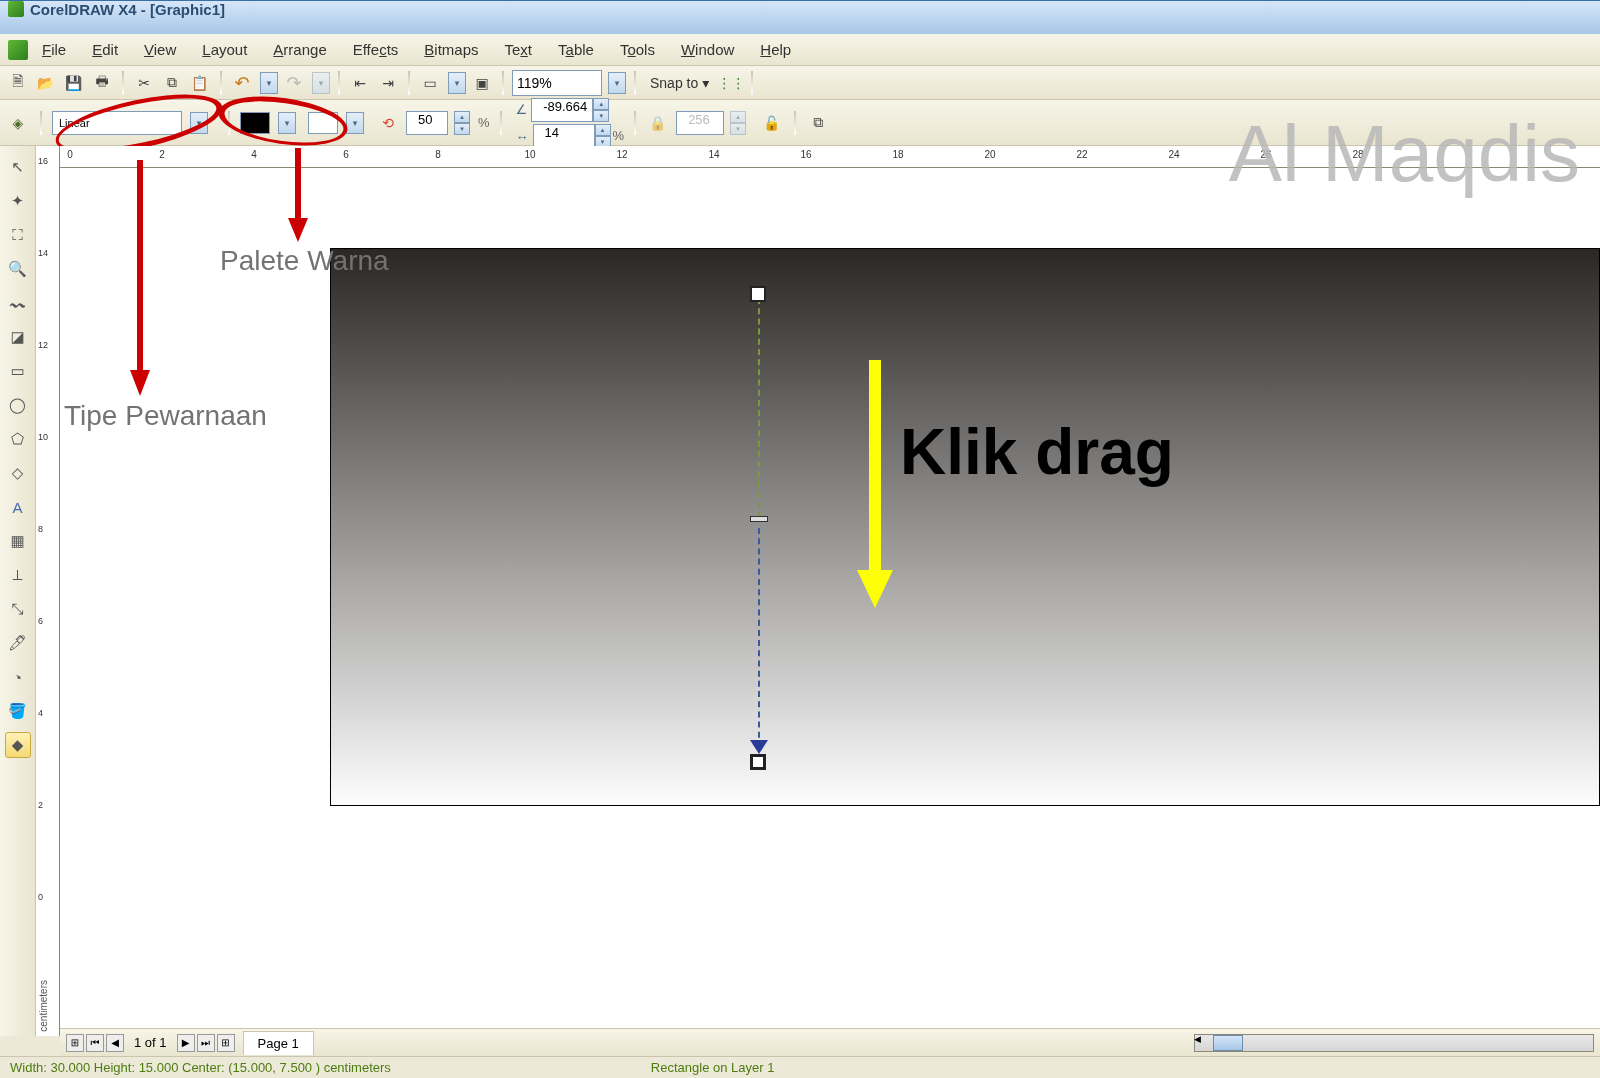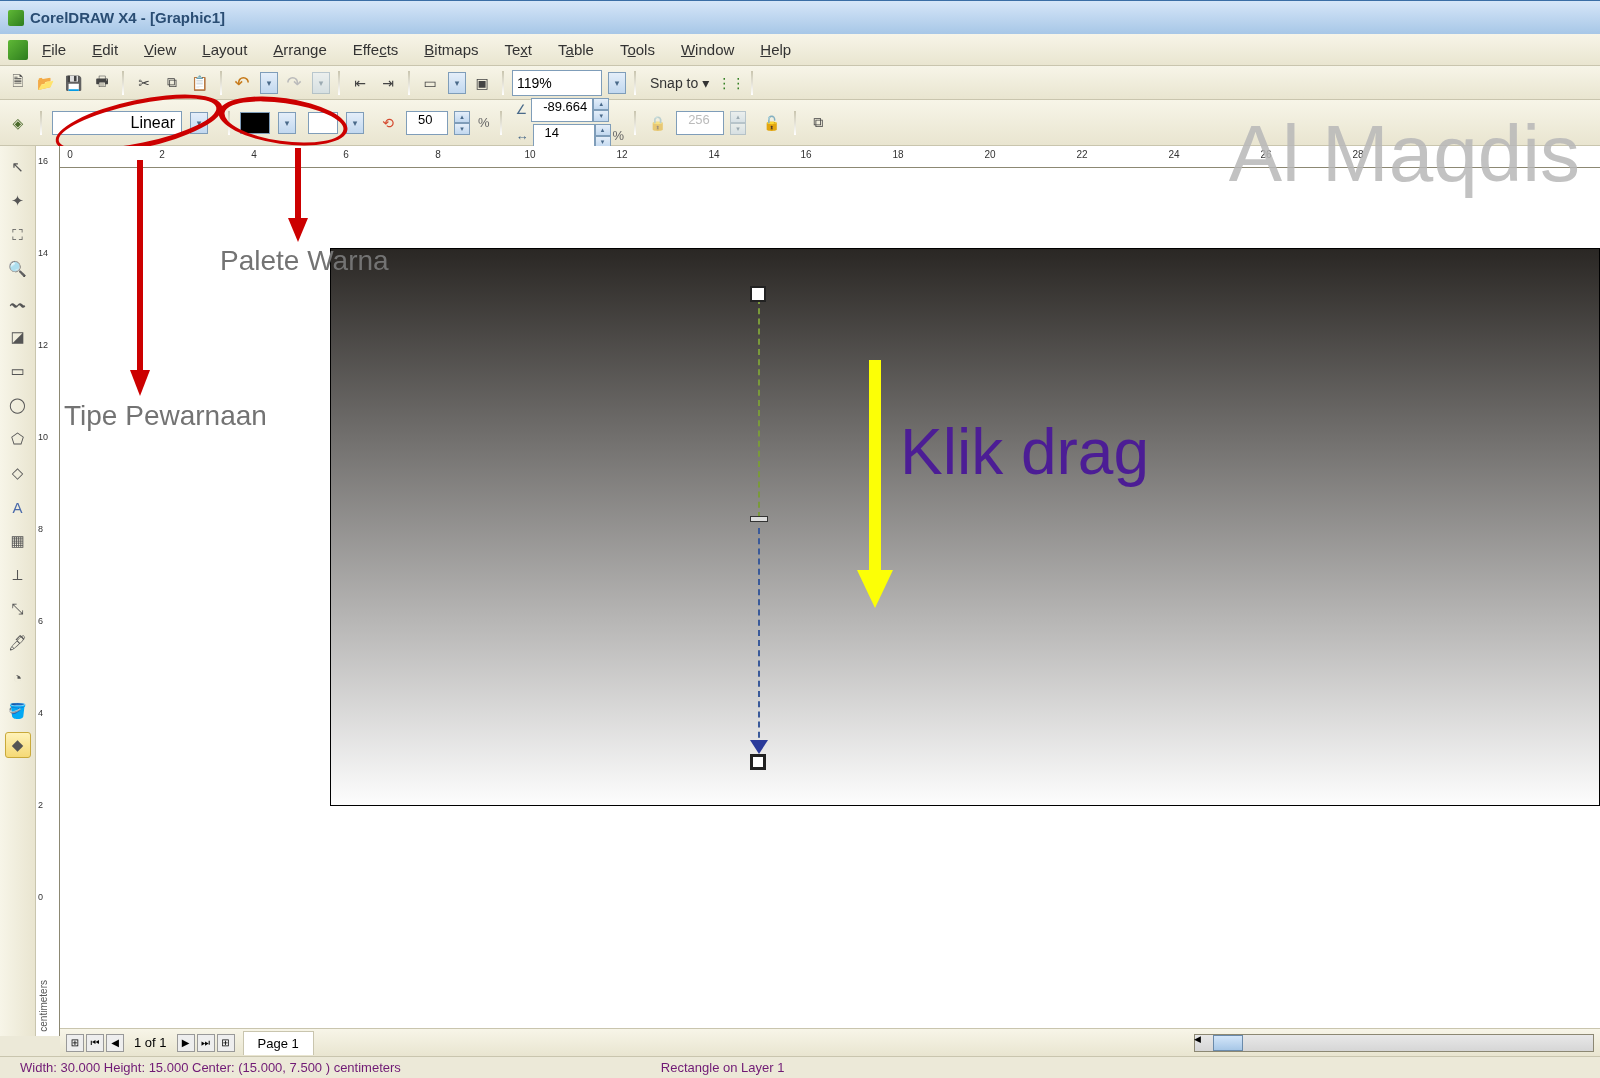--- a/index.html
+++ b/index.html
@@ -1,19 +1,19 @@
 <!DOCTYPE html>
 <html><head>
 <meta charset="utf-8">
 <style>
 * { margin: 0; padding: 0; box-sizing: border-box; font-family: Tahoma, Arial, sans-serif; }
 body { width: 1600px; height: 1078px; background: #ece9d8; overflow: hidden; position: relative; }
 
 
-.titlebar { height: 34px; background: linear-gradient(#d6e6f8, #a7c7e7); display: flex; align-items: center; padding: 0 8px; border-top: 1px solid #3b6ea5; }
+.titlebar { height: 34px; background: linear-gradient(#d6e6f8, #a7c7e7); display: flex; align-items: flex-start; padding: 0 8px; border-top: 1px solid #3b6ea5; }
 .titlebar .app-icon { width: 16px; height: 16px; background: linear-gradient(135deg, #5fb836, #2e7d1e); border-radius: 2px; margin-right: 6px; }
 .titlebar .title { font-size: 15px; font-weight: bold; color: #2a4d73; }
 
 
 .menubar { height: 32px; background: linear-gradient(#f7f5e8, #e9e5d0); display: flex; align-items: center; padding: 0 8px; border-bottom: 1px solid #c9c5ae; }
 .menu-icon { width: 20px; height: 20px; background: linear-gradient(135deg, #5fb836, #2e7d1e); border-radius: 2px; margin-right: 14px; }
 .menubar span { font-size: 15px; color: #333; margin-right: 26px; cursor: pointer; }
 .menubar span u { text-decoration: underline; }
 
 
@@ -23,21 +23,21 @@
 .zoom-box { width: 90px; height: 26px; background: #fff; border: 1px solid #7f9db9; display: flex; align-items: center; padding: 0 4px; font-size: 14px; }
 .dropdown-arrow { width: 18px; height: 22px; background: linear-gradient(#e4eef9, #c2d8ef); border: 1px solid #7f9db9; display: inline-flex; align-items: center; justify-content: center; font-size: 9px; color: #4a6a8a; margin-left: 2px; }
 .snapto { font-size: 14px; color: #333; margin: 0 6px; }
 .right-tools { margin-left: auto; display: flex; align-items: center; gap: 16px; font-size: 14px; }
 .right-tools .createload { color: #333; }
 .right-tools .disabled { color: #b4b0a0; }
 .field-box { width: 40px; height: 22px; background: #f0eee0; border: 1px solid #c9c5ae; }
 
 
 .toolbar2 { height: 46px; background: linear-gradient(#f7f5e8, #e9e5d0); display: flex; align-items: center; padding: 0 6px; border-bottom: 1px solid #c9c5ae; gap: 6px; position: relative; }
-.fill-type { width: 130px; height: 24px; background: #fff; border: 1px solid #7f9db9; padding: 0 6px; font-size: 16px; display: flex; align-items: center; justify-content: flex-end; }
+.fill-type { width: 130px; height: 24px; background: #fff; border: 1px solid #7f9db9; padding: 0 6px; font-size: 11px; display: flex; align-items: center; }
 .color-swatch { width: 30px; height: 22px; border: 1px solid #7f9db9; display: inline-block; }
 .swatch-black { background: #000; }
 .swatch-white { background: #fff; }
 .spin-box { height: 24px; background: #fff; border: 1px solid #7f9db9; padding: 0 11px; font-size: 13px; display: inline-flex; align-items: flex-start; }
 .spin-arrows { width: 16px; height: 24px; display: inline-flex; flex-direction: column; }
 .spin-arrows div { flex: 1; background: linear-gradient(#e4eef9, #c2d8ef); border: 1px solid #7f9db9; font-size: 7px; display: flex; align-items: center; justify-content: center; color: #4a6a8a; }
 .pct { font-size: 13px; margin-left: 2px; color: #666; }
 
 
 .main-area { position: absolute; top: 146px; left: 0; right: 0; bottom: 42px; display: flex; }
@@ -56,39 +56,39 @@
 .canvas-viewport { flex: 1; background: #fff; position: relative; overflow: hidden; }
 .gradient-rect { position: absolute; top: 80px; left: 270px; right: 0; height: 558px; background: linear-gradient(to bottom, #2a2724, #fdfdfd); border: 1px solid #000; }
 .grad-handle { position: absolute; width: 16px; height: 16px; border: 2px solid #222; background: #fff; }
 .grad-mid { position: absolute; width: 18px; height: 6px; border: 1px solid #333; background: #ddd; }
 .grad-line { position: absolute; border-left: 2px dashed #7a9a3a; }
 .grad-line-blue { position: absolute; border-left: 2px dashed #3a5a9a; }
 .grad-arrow-down { width: 0; height: 0; border-left: 9px solid transparent; border-right: 9px solid transparent; border-top: 14px solid #2a3a9a; position: absolute; }
 
 
 .anno-watermark { position: absolute; top: 108px; right: 20px; font-size: 80px; font-weight: 500; color: #b8b8b8; opacity: 0.85; font-family: Arial; }
-.anno-yellow { position: absolute; color: #4c1d95; font-size: 64px; font-weight: 400; font-family: Arial; }
+.anno-yellow { position: absolute; color: #000000; font-size: 64px; font-weight: 700; font-family: Arial; }
 .anno-black { position: absolute; color: #737373; font-size: 28px; font-family: Arial; }
 .anno-arrow-y { position: absolute; }
 .anno-arrow-r { position: absolute; }
 
 
 .red-circle { position: absolute; border: 4px solid #cc0000; border-radius: 50%; transform: rotate(-12deg); pointer-events: none; }
 
 
 .page-tabs { position: absolute; bottom: 22px; left: 60px; right: 0; height: 28px; background: linear-gradient(#f7f5e8, #e9e5d0); display: flex; align-items: center; padding: 0 6px; font-size: 13px; border-top: 1px solid #c9c5ae; }
 .page-nav { display: flex; align-items: center; gap: 2px; }
 .page-nav .nbtn { width: 18px; height: 18px; border: 1px solid #999; background: #eee; display: flex; align-items: center; justify-content: center; font-size: 10px; cursor: pointer; }
 .page-label { margin: 0 10px; text-align: right; }
 .page-tab { padding: 4px 14px; background: #fff; border: 1px solid #c9c5ae; border-bottom: none; margin-left: 8px; cursor: pointer; }
 .hscroll-mini { margin-left: auto; width: 400px; height: 18px; background: linear-gradient(#e8e8e8, #d6d6d6); border: 1px solid #8c8873; position: relative; }
 .hscroll-mini .thumb { position: absolute; left: 0; width: 30px; height: 16px; background: linear-gradient(#d4e6f9, #a7c7e7); border: 1px solid #6a8aaa; }
 
 
-.statusbar { position: absolute; bottom: 0; left: 0; right: 0; height: 22px; background: #ece9d8; border-top: 1px solid #c9c5ae; display: flex; align-items: center; padding: 0 20px; font-size: 13px; color: #701a75; }
+.statusbar { position: absolute; bottom: 0; left: 0; right: 0; height: 22px; background: #ece9d8; border-top: 1px solid #c9c5ae; display: flex; align-items: center; padding: 0 10px; font-size: 13px; color: #4d7c0f; }
 .statusbar .sgap { width: 260px; }
 </style>
 </head>
 <body>
 
 <div class="titlebar">
   <div class="app-icon"></div>
   <span class="title">
     <span>CorelDRAW X4</span> - <span>[Graphic1]</span>
   </span>

